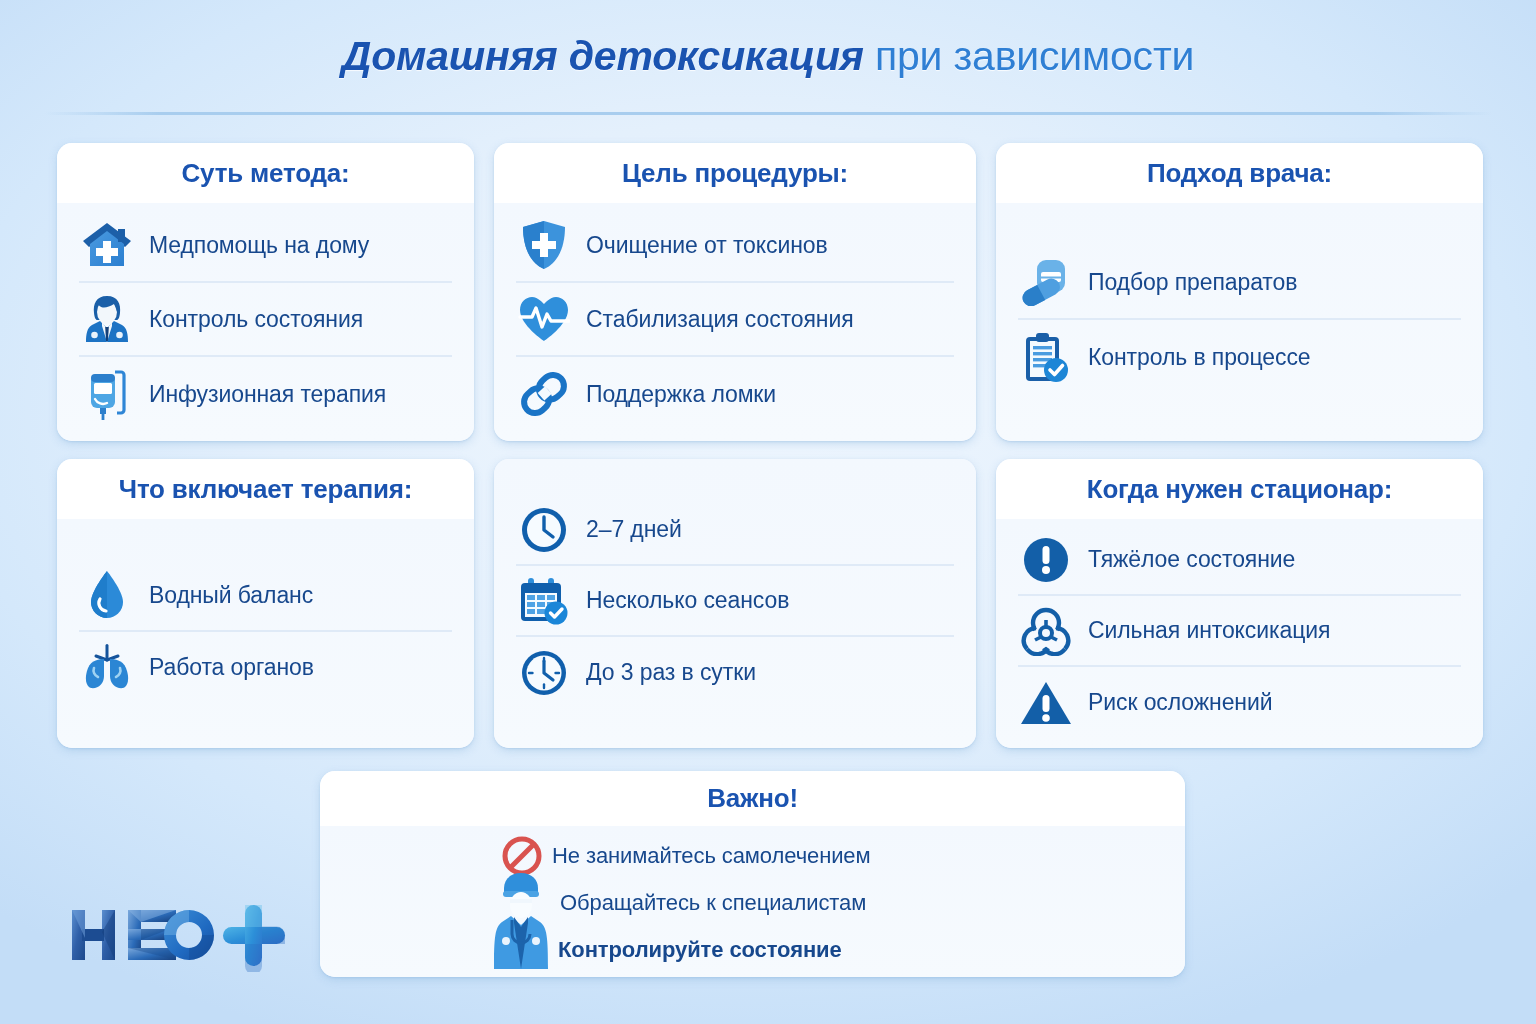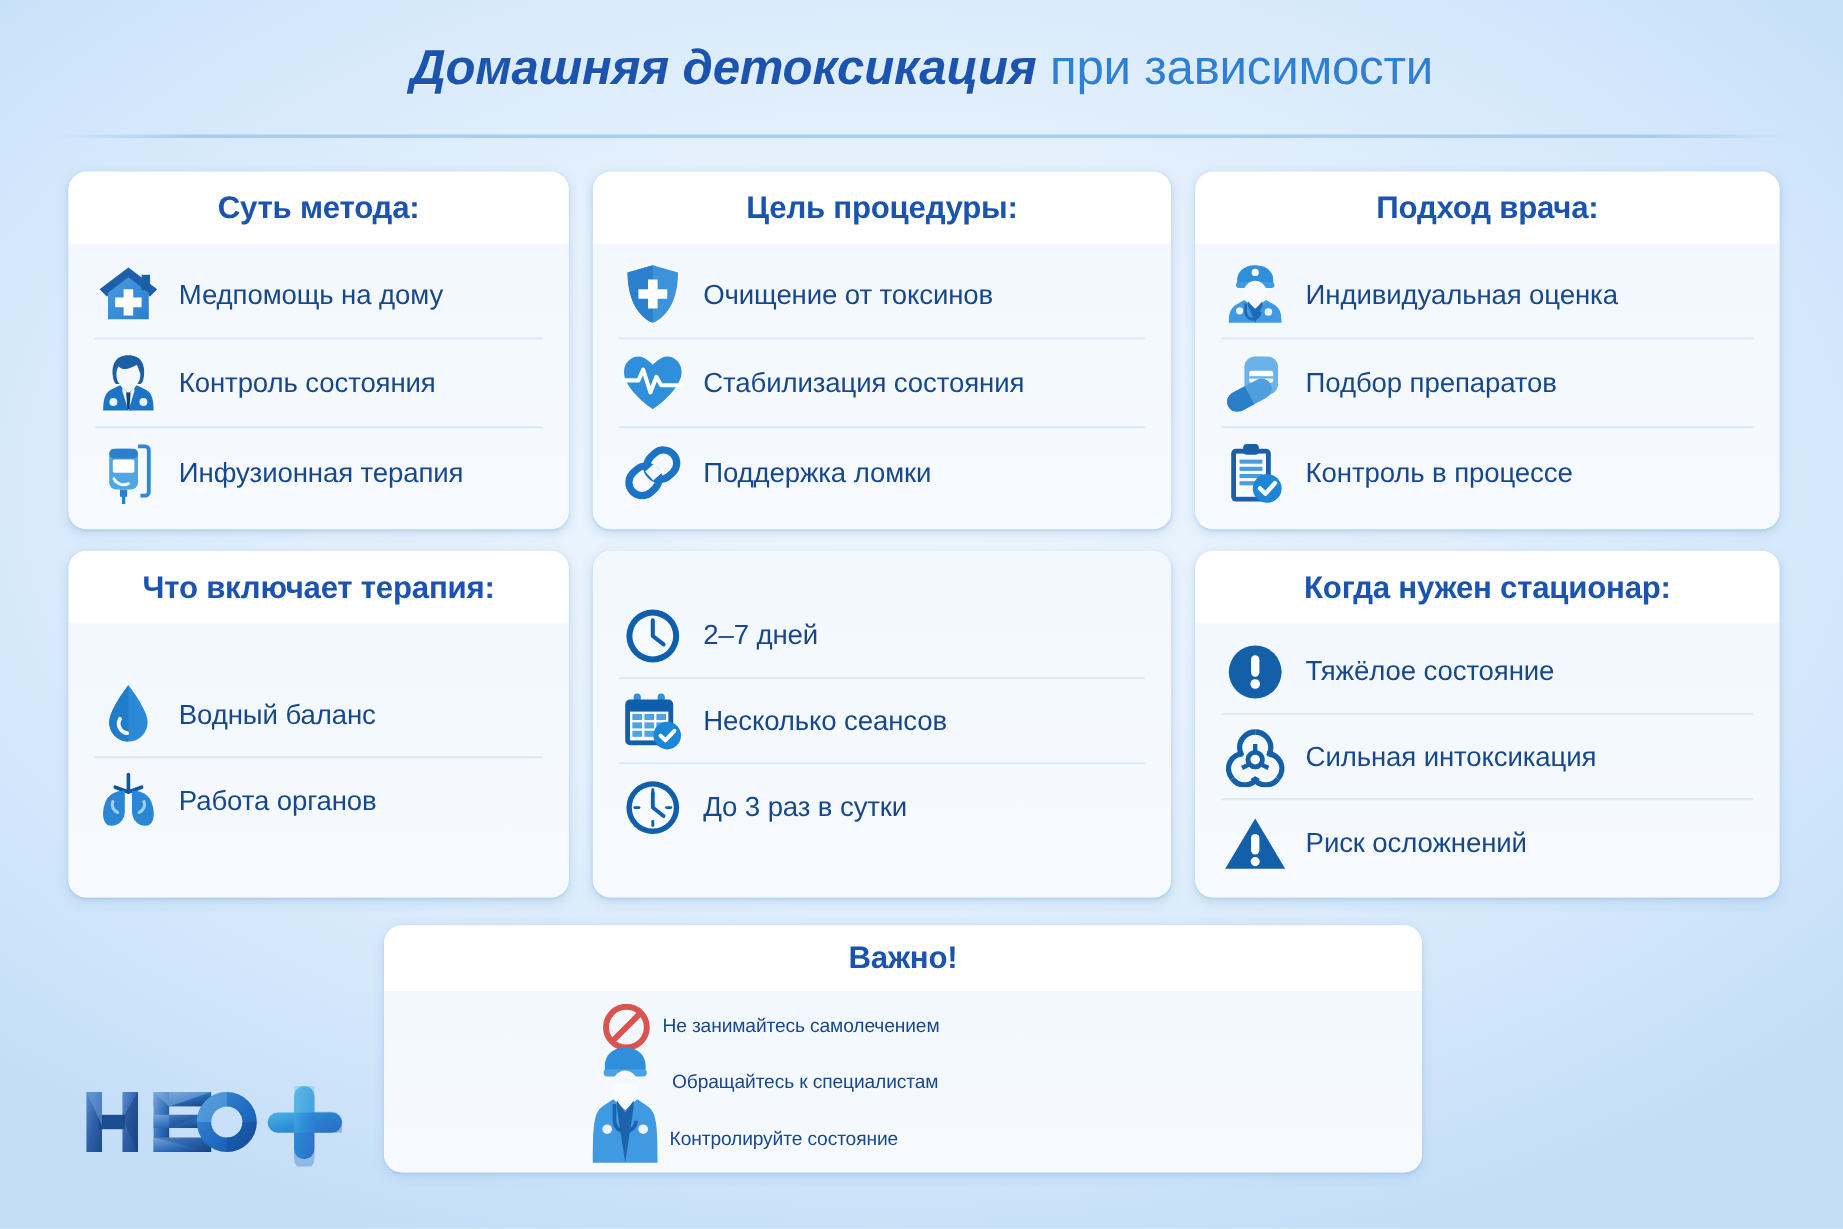--- a/index.html
+++ b/index.html
@@ -138,21 +138,21 @@
     padding-top: 6px;
   }
   .imp-row {
     display: flex;
     align-items: center;
     height: 47px;
     padding-left: 178px;
     gap: 12px;
   }
   .imp-label {
-    font-size: 16px;
+    font-size: 22px;
     color: #17488d;
     white-space: nowrap;
     letter-spacing: -0.1px;
     text-align: center;
   }
   .imp-icon-stop {
     position: absolute;
     left: 182px;
     top: 10px;
     width: 40px;
@@ -160,21 +160,21 @@
   }
   .imp-icon-doctor {
     position: absolute;
     left: 172px;
     top: 45px;
     width: 58px;
     height: 100px;
   }
   .imp-row.r1 { padding-left: 232px; }
   .imp-row.r2 { padding-left: 240px; }
-  .imp-row.r3 { padding-left: 238px; }
+  .imp-row.r3 { padding-left: 238px; font-weight: bold; }
 
   
   .logo {
     position: absolute;
     left: 68px;
     top: 898px;
     width: 222px;
     height: 74px;
   }
   .logo svg { display: block; }
@@ -292,36 +292,20 @@
 
     </div>
   </div>
 
   <div class="card">
     <div class="card-header">
       <span class="card-title">Подход врача:</span>
     </div>
     <div class="card-body">
 
-      <div class="item">
-        <span class="item-icon">
-          <svg width="52" height="52" viewBox="0 0 52 52">
-            <path d="M26 2 C16 2 11 8 11 14 L11 18 L41 18 L41 14 C41 8 36 2 26 2 Z" fill="#2f8fdb"></path>
-            <circle cx="26" cy="8" r="3" fill="#ffffff"></circle>
-            <rect x="10" y="16" width="32" height="5" rx="2.5" fill="#3f9ae2"></rect>
-            <ellipse cx="26" cy="26" rx="10" ry="11" fill="#f6fbff"></ellipse>
-            <path d="M17 31 L26 38 L35 31 L42 35 C47 38 48 43 48 50 L4 50 C4 43 5 38 10 35 Z" fill="#3f9ae2"></path>
-            <path d="M20 32 L26 39 L32 32 L32 36 L26 50 L20 36 Z" fill="#1d6cb6"></path>
-            <path d="M18 34 v7 a6 6 0 0 0 12 0" fill="none" stroke="#1d6cb6" stroke-width="2.4"></path>
-            <circle cx="13" cy="40" r="3" fill="#eaf4fd"></circle>
-            <circle cx="37" cy="41" r="3.2" fill="#eaf4fd"></circle>
-          </svg>
-        </span>
-        <span class="item-label">Индивидуальная оценка</span>
-      </div>
 
       <div class="item">
         <span class="item-icon">
           <svg width="54" height="48" viewBox="0 0 54 48">
             <rect x="18" y="2" width="28" height="32" rx="9" fill="#6ab2e8"></rect>
             <rect x="22" y="14" width="20" height="10" rx="2" fill="#ffffff"></rect>
             <rect x="22" y="18.5" width="20" height="2" fill="#6ab2e8"></rect>
             <g transform="rotate(-28 22 34)">
               <rect x="2" y="26" width="40" height="17" rx="8.5" fill="#4f9fe0"></rect>
               <path d="M2 34.5 a8.5 8.5 0 0 1 8.5 -8.5 h11.5 v17 h-11.5 a8.5 8.5 0 0 1 -8.5 -8.5 Z" fill="#2a7fc9"></path>

